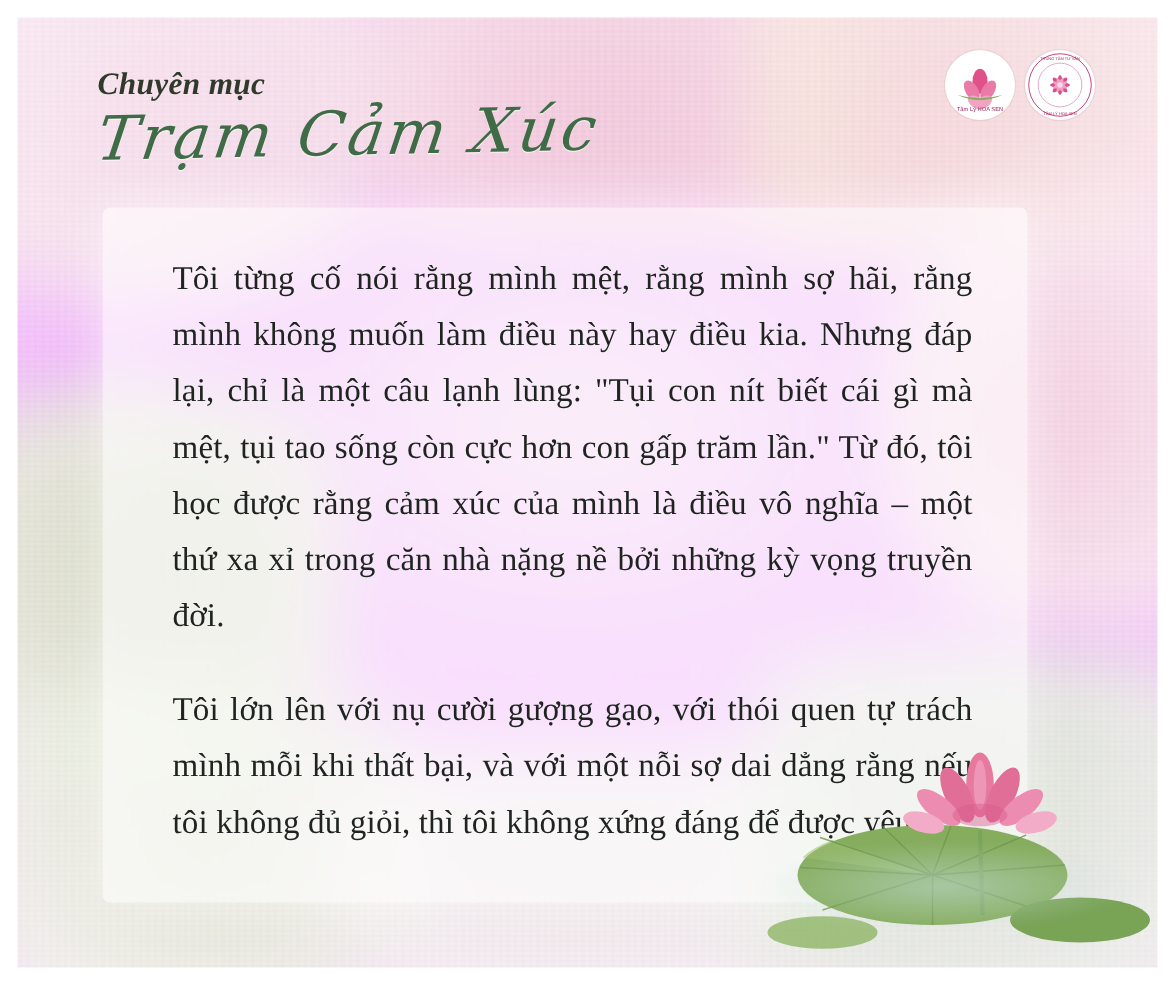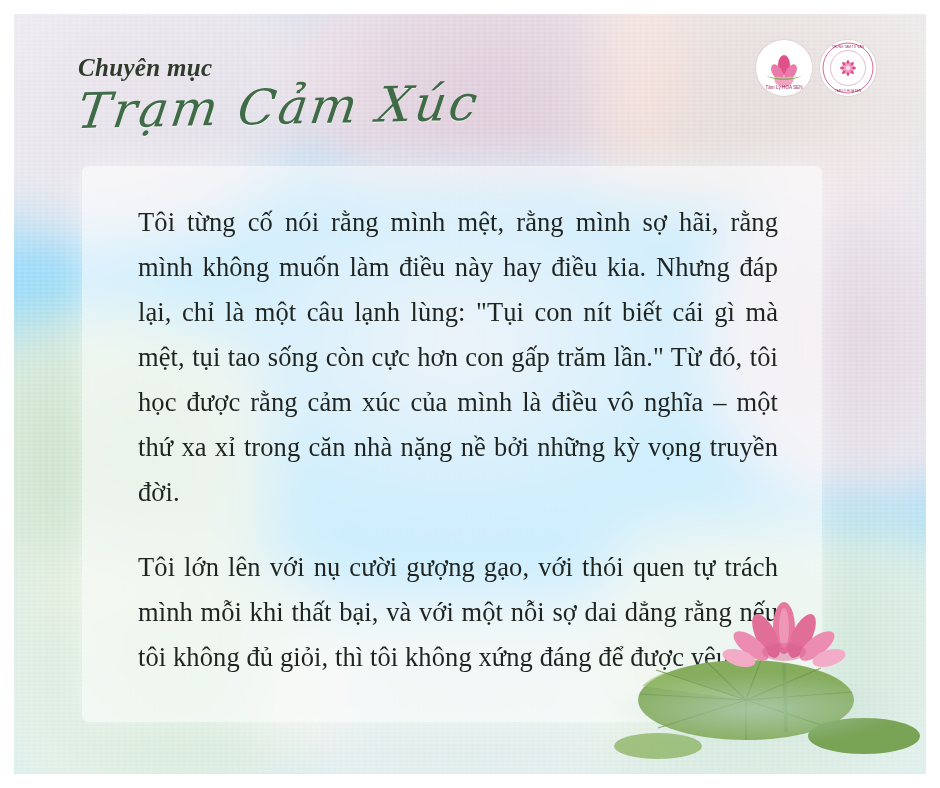--- a/index.html
+++ b/index.html
@@ -12,21 +12,21 @@
     height: 788px;
     font-family: "Liberation Serif", serif;
     overflow: hidden;
   }
 
   #canvas {
     position: relative;
     width: 940px;
     height: 788px;
     overflow: hidden;
-    background: #7dd3fc;
+    background: #f0abfc;
   }
 
   
   .bg-layer {
     position: absolute;
     inset: 0;
     overflow: hidden;
   }
   .blob {
     position: absolute;

